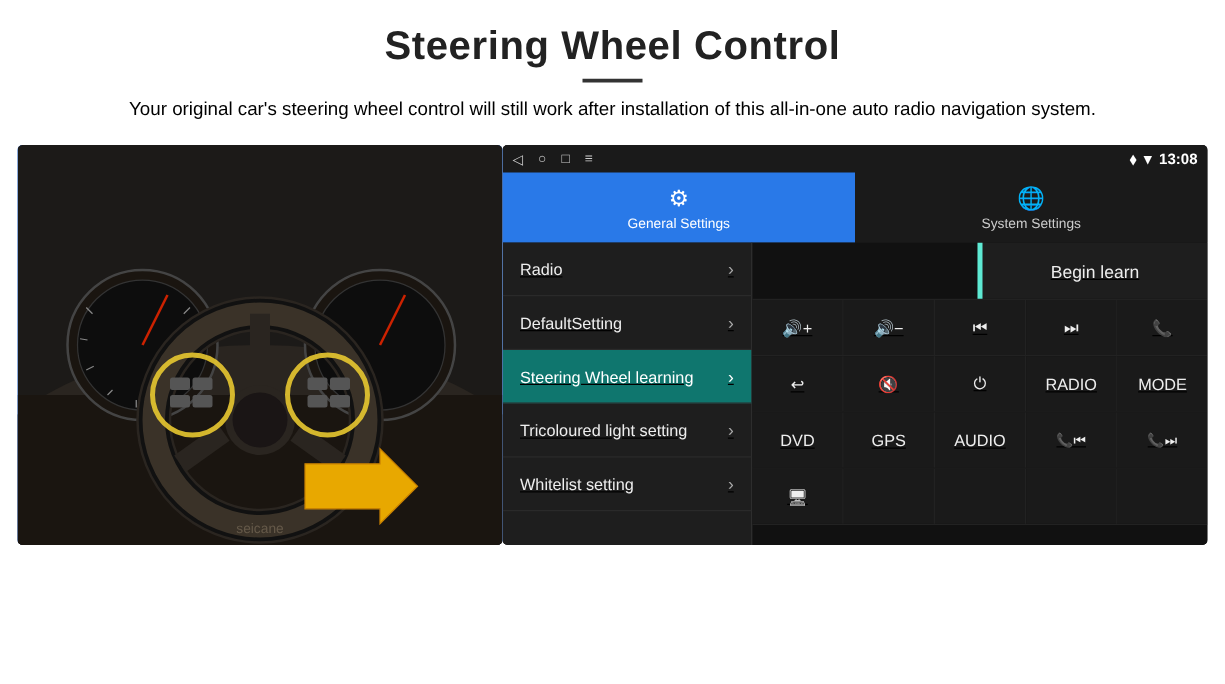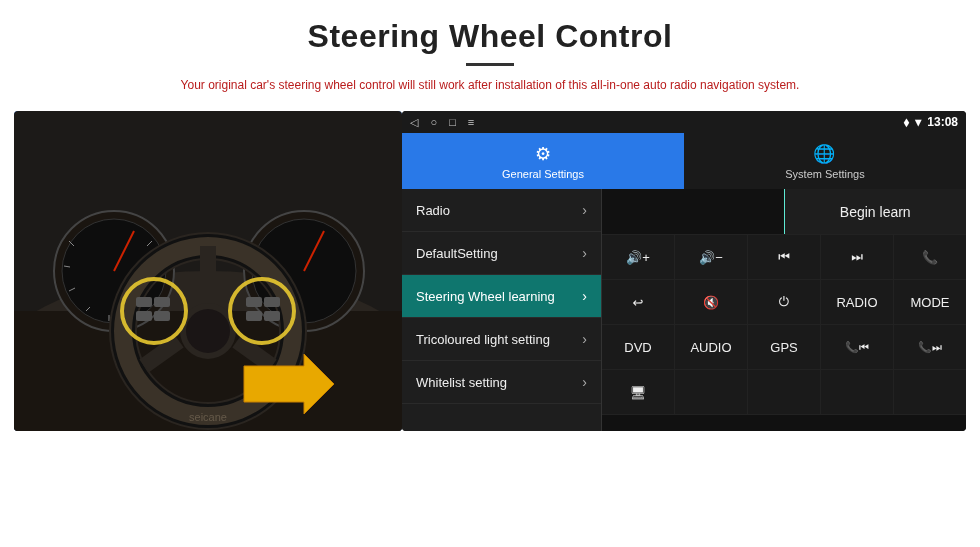--- a/index.html
+++ b/index.html
@@ -20,22 +20,22 @@
       color: #222;
       letter-spacing: 0.5px;
     }
     .title-divider {
       width: 48px;
       height: 3px;
       background: #333;
       margin: 8px auto 10px;
     }
     .page-subtitle {
-      font-size: 12px;
-      color: #b91c1c;
+      font-size: 15px;
+      color: #000000;
       line-height: 1.6;
       max-width: 780px;
       margin: 0 auto;
     }
     .content-area {
       display: flex;
       flex-direction: row;
       padding: 10px 14px 10px;
       gap: 0;
       align-items: flex-start;
@@ -105,20 +105,21 @@
       color: #fff;
     }
     .tab-icon {
       font-size: 18px;
     }
     
     .main-content {
       display: flex;
       flex: 1;
       overflow: hidden;
+      text-decoration: underline;
     }
     
     .menu-panel {
       width: 200px;
       background: #1e1e1e;
       border-right: 1px solid #333;
       display: flex;
       flex-direction: column;
     }
     .menu-item {
@@ -163,21 +164,21 @@
     .begin-learn-btn {
       flex: 1;
       height: 100%;
       display: flex;
       align-items: center;
       justify-content: center;
       background: #1e1e1e;
       color: #eee;
       font-size: 14px;
       cursor: pointer;
-      border-left: 1px solid #5eead4;
+      border-left: 4px solid #5eead4;
     }
     
     .controls-grid {
       display: flex;
       flex-direction: column;
       flex: 1;
     }
     .ctrl-row {
       display: flex;
       border-bottom: 1px solid #222;
@@ -368,24 +369,24 @@
               <div class="ctrl-btn">
                 <span>MODE</span>
               </div>
             </div>
 
             <div class="ctrl-row">
               <div class="ctrl-btn">
                 <span>DVD</span>
               </div>
               <div class="ctrl-btn">
+                <span>GPS</span>
+              </div>
+              <div class="ctrl-btn">
                 <span>AUDIO</span>
-              </div>
-              <div class="ctrl-btn">
-                <span>GPS</span>
               </div>
               <div class="ctrl-btn">
                 <span style="font-size:11px">📞⏮</span>
               </div>
               <div class="ctrl-btn">
                 <span style="font-size:11px">📞⏭</span>
               </div>
             </div>
 
             <div class="ctrl-row">

